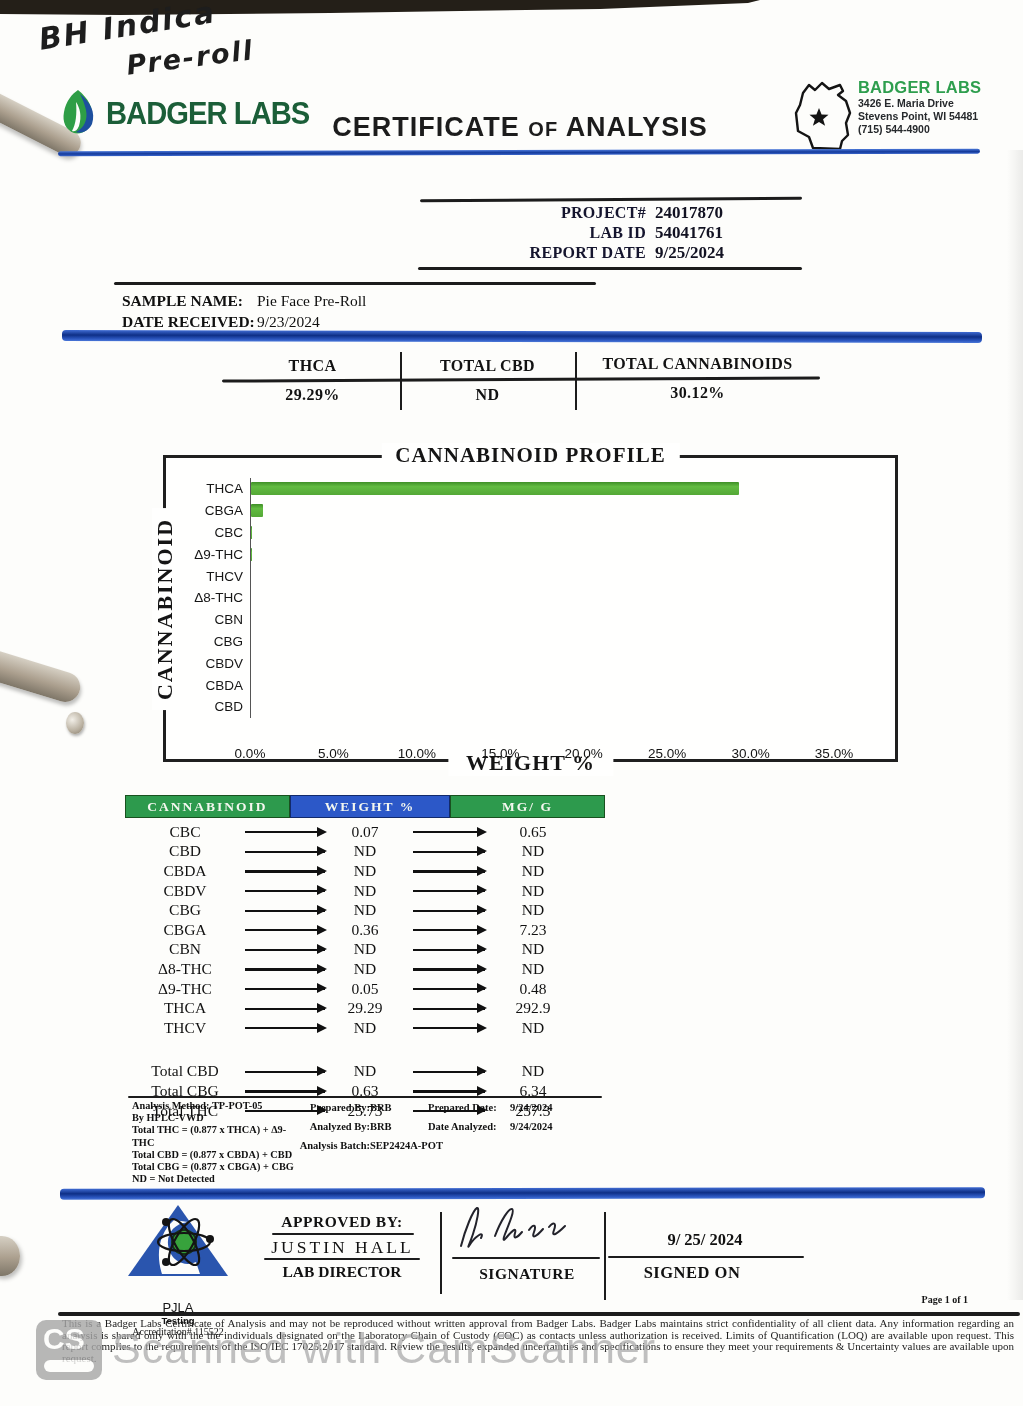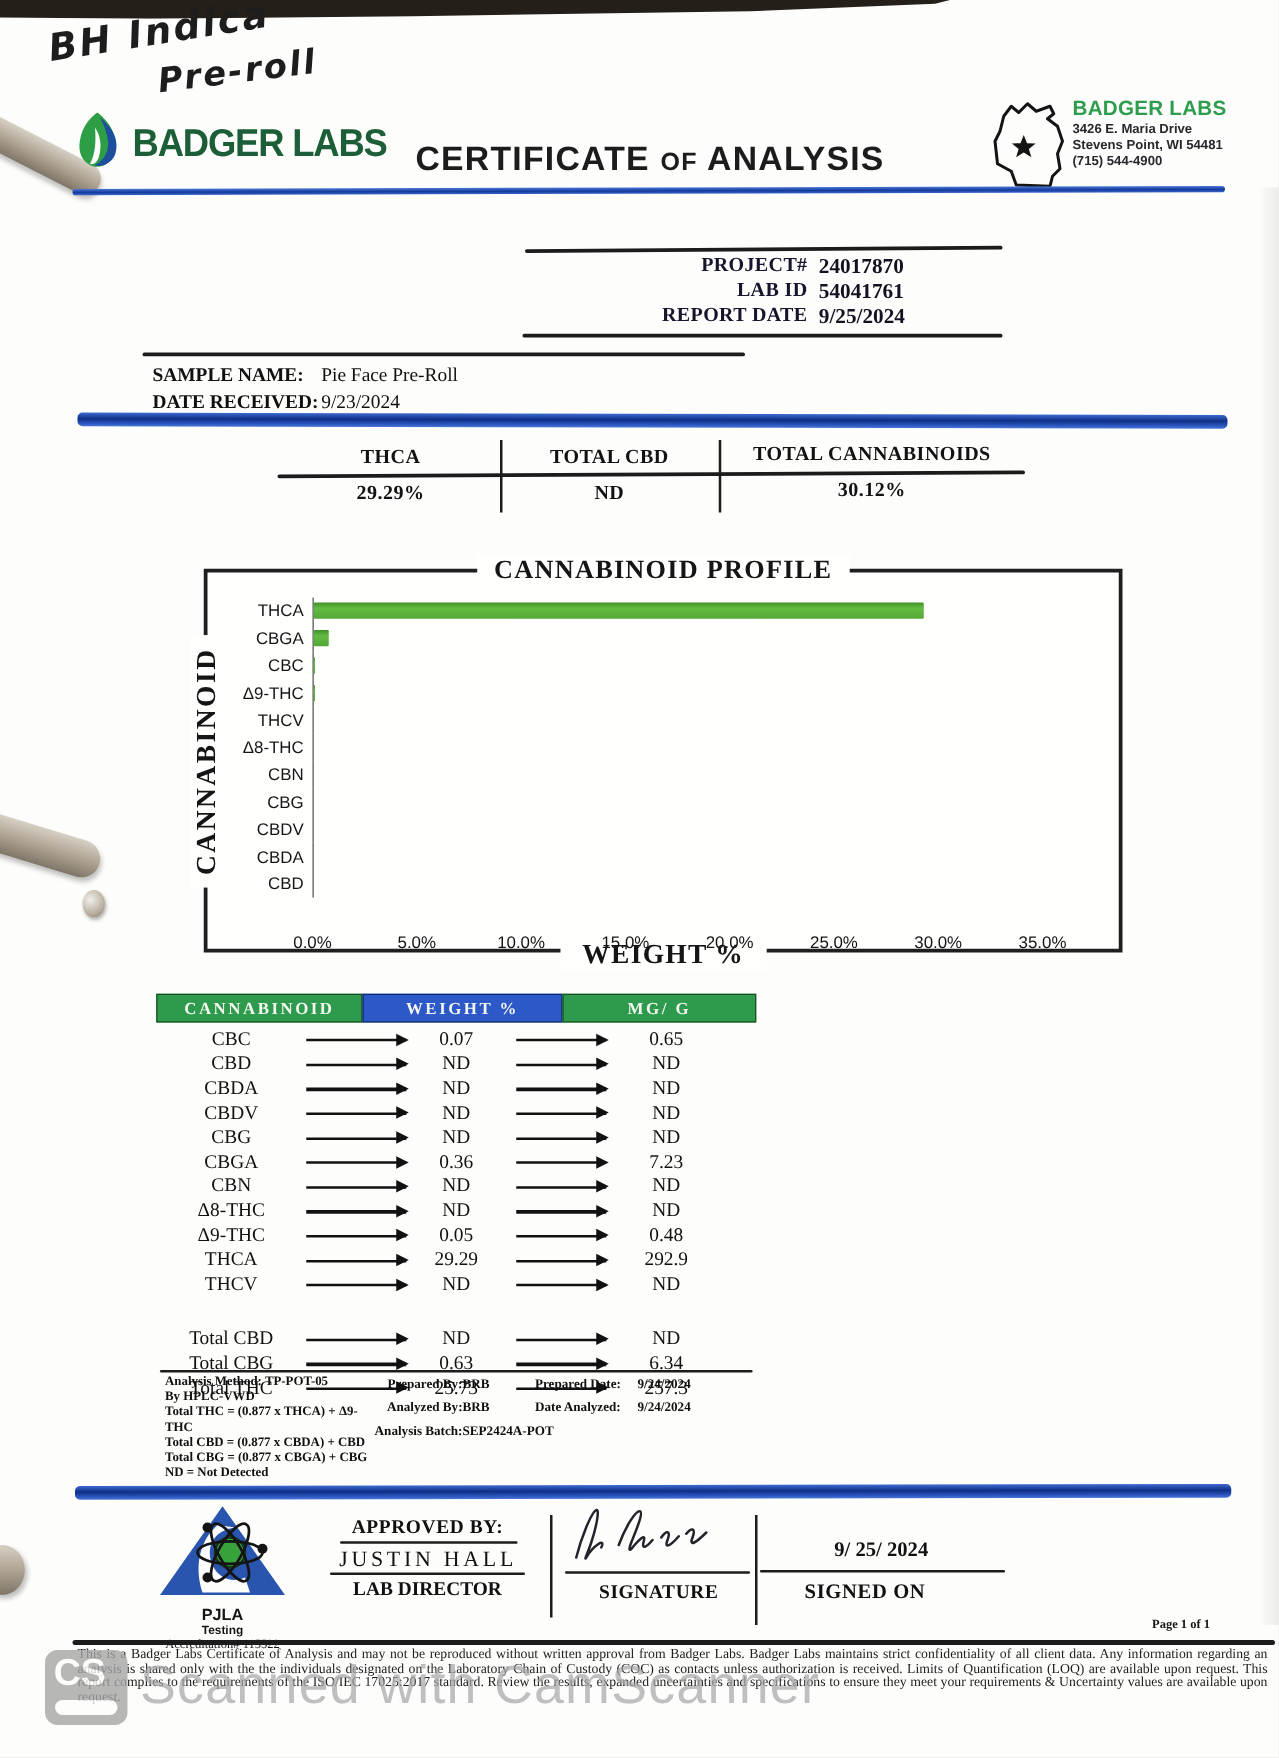--- a/index.html
+++ b/index.html
@@ -94,21 +94,21 @@
   .notes-left{ position:absolute; left:132px; top:1100px; width:165px; font-size:10.3px; line-height:12.2px; color:#101010; font-weight:bold; }
   .notes-mid{ position:absolute; left:292px; top:1102px; font-size:10.5px; color:#101010; }
   .notes-mid .nrow, .notes-right .nrow{ display:flex; height:19px; }
   .notes-mid .nlbl{ width:78px; font-weight:bold;text-align:right; }
   .notes-mid .nval{ font-weight:bold; }
   .notes-right{ position:absolute; left:428px; top:1102px; font-size:10.5px; color:#101010; }
   .notes-right .nlbl{ width:82px; font-weight:bold; }
   .notes-right .nval{ font-weight:bold; }
   
   .pjla{ position:absolute; left:122px; top:1204px; width:112px; text-align:center; }
-  .pjla .t1{ font-family:"Liberation Sans", sans-serif; font-weight:bold; font-size:13px; margin-top:1px; }
+  .pjla .t1{ font-family:"Liberation Sans", sans-serif; font-weight:normal; font-size:13px; margin-top:18px; }
   .pjla .t2{ font-family:"Liberation Sans", sans-serif; font-weight:bold; font-size:9.5px; }
   .pjla .t3{ font-size:10px; }
   .appr{ position:absolute; text-align:center; color:#111; }
   .a-lbl{ left:262px; top:1213px; width:160px; font-weight:bold; font-size:15.5px; letter-spacing:.5px; }
   .a-name{ left:255px; top:1237px; width:175px; font-size:17.5px; letter-spacing:3px; }
   .a-title{ left:262px; top:1263px; width:160px; font-weight:bold; font-size:15.5px; }
   .sig-svg{ position:absolute; left:455px; top:1202px; }
   .s-lbl{ left:452px; top:1265px; width:150px; font-weight:bold; font-size:15.5px; letter-spacing:.5px; }
   .d-val{ left:615px; top:1230px; width:180px; font-weight:bold; font-size:16.5px; }
   .d-lbl{ left:612px; top:1263px; width:160px; font-weight:bold; font-size:16.5px; letter-spacing:.5px; }

